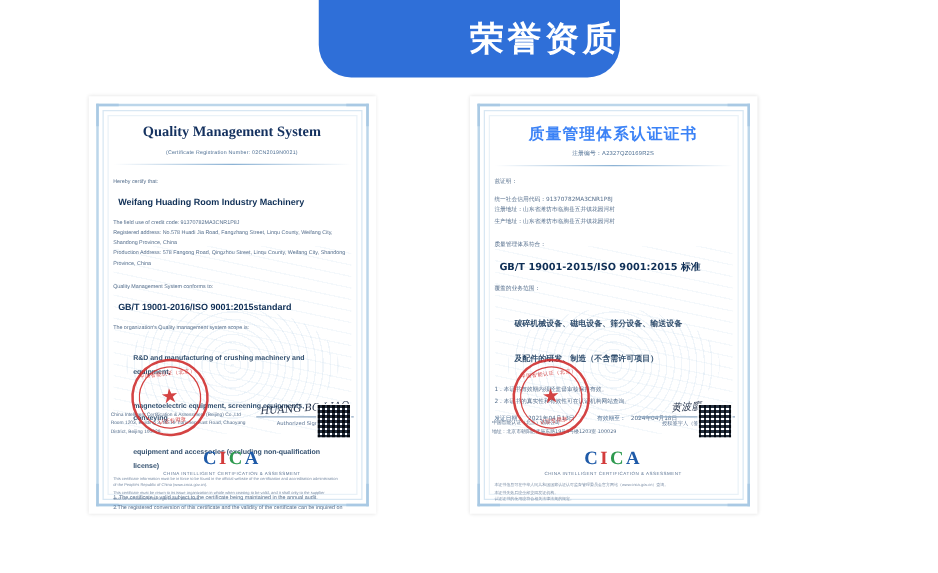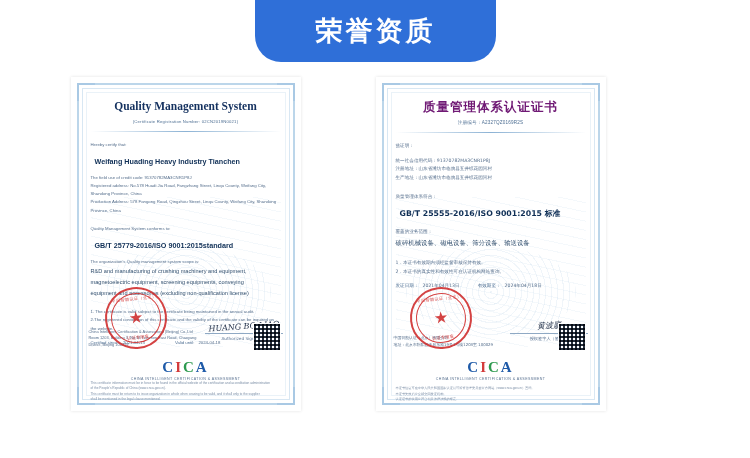--- a/index.html
+++ b/index.html
@@ -20,21 +20,21 @@
     position: absolute;
     left: 255px;
     top: 0;
     width: 241px;
     height: 62px;
     background: #2f6fd8;
     border-bottom-left-radius: 26px;
     border-bottom-right-radius: 26px;
     display: flex;
     align-items: center;
-    justify-content: center;
+    justify-content: flex-end;
     box-sizing: border-box;
   }
   .banner-title {
     color: #ffffff;
     font-size: 27px;
     font-weight: bold;
     letter-spacing: 3px;
     font-family: "DejaVu Sans", sans-serif;
   }
 
@@ -118,21 +118,21 @@
     left: 20px; right: 20px; top: 22px; bottom: 18px;
   }
 
   .cert-title {
     text-align: center;
     font-weight: bold;
     color: #14315f;
     line-height: 1.35;
   }
   .cert-en .cert-title { font-size: 11.5px; font-family: "Liberation Serif", serif; }
-  .cert-cn .cert-title { font-size: 12.5px; font-family: "DejaVu Sans", sans-serif; color: #701a75; letter-spacing: 1px; text-align: center; }
+  .cert-cn .cert-title { font-size: 12.5px; font-family: "DejaVu Sans", sans-serif; color: #3b82f6; letter-spacing: 1px; text-align: center; }
 
   .cert-subtitle {
     text-align: center;
     font-size: 4.2px;
     color: #4e6f93;
     margin-top: 4px;
     letter-spacing: 0.2px;
   }
   .cert-cn .cert-subtitle { font-size: 4.6px; }
 
@@ -145,21 +145,22 @@
   .line-sm {
     font-size: 4.3px;
     color: #556e8c;
     line-height: 1.9;
     margin: 0;
   }
   .line-md {
     font-size: 5.6px;
     color: #33506f;
     line-height: 1.9;
-    margin: 0;
+    margin: 16px;
+    font-weight: bold;
   }
   .line-strong {
     font-size: 7.2px;
     font-weight: bold;
     color: #0f2f56;
     line-height: 1.85;
     margin: 0;
   }
   .cert-cn .line-strong { font-size: 7.8px; font-family: "DejaVu Sans", sans-serif; }
   .cert-cn .line-md { font-size: 6.4px; font-family: "DejaVu Sans", sans-serif; }
@@ -323,28 +324,28 @@
     <div class="watermark2"></div>
     <div class="watermark"></div>
 
     <div class="cert-body">
       <div class="cert-title">Quality Management System</div>
       <div class="cert-subtitle">(Certificate Registration Number: 02CN2019N0021)</div>
       <div class="rule"></div>
 
       <p class="line-sm">Hereby certify that:</p>
 
-      <p class="line-strong mt6 indent">Weifang Huading Heavy Industry Tianchen</p>
+      <p class="line-strong mt6 indent">Weifang Huading Room Industry Machinery</p>
 
       <p class="line-sm mt6">The field use of credit code: 91370782MA3CNR1P8J</p>
       <p class="line-sm">Registered address: No.578 Huadi Jia Road, Fangzhang Street, Linqu County, Weifang City, Shandong Province, China</p>
       <p class="line-sm">Production Address: 578 Fangong Road, Qingzhou Street, Linqu County, Weifang City, Shandong Province, China</p>
 
       <p class="line-sm mt10">Quality Management System conforms to:</p>
-      <p class="line-strong mt6 indent">GB/T 25779-2016/ISO 9001:2015standard</p>
+      <p class="line-strong mt6 indent">GB/T 19001-2016/ISO 9001:2015standard</p>
 
       <p class="line-sm mt6">The organization's Quality management system scope is:</p>
       <p class="line-md">R&amp;D and manufacturing of crushing machinery and equipment,</p>
       <p class="line-md">magnetoelectric equipment, screening equipments, conveying</p>
       <p class="line-md">equipment and accessories (excluding non-qualification license)</p>
 
       <p class="line-sm mt10">1. The certificate is valid subject to the certificate being maintained in the annual audit.</p>
       <p class="line-sm">2.The registered conversion of this certificate and the validity of the certificate can be inquired on the website.</p>
 
       <div class="fielded mt6">
@@ -407,24 +408,25 @@
       <div class="rule"></div>
 
       <p class="line-sm">兹证明：</p>
 
 
       <p class="line-sm mt6">统一社会信用代码：91370782MA3CNR1P8J</p>
       <p class="line-sm">注册地址：山东省潍坊市临朐县五井镇花园河村</p>
       <p class="line-sm">生产地址：山东省潍坊市临朐县五井镇花园河村</p>
 
       <p class="line-sm mt10">质量管理体系符合：</p>
-      <p class="line-strong mt6 indent">GB/T 25555-2016/ISO 9001:2015 标准</p>
+      <p class="line-strong mt6 indent">GB/T 19001-2015/ISO 9001:2015 标准</p>
 
       <p class="line-sm mt6">覆盖的业务范围：</p>
       <p class="line-md">破碎机械设备、磁电设备、筛分设备、输送设备</p>
+      <p class="line-md">及配件的研发、制造（不含需许可项目）</p>
 
       <p class="line-sm mt10">1．本证书有效期内须经监督审核保持有效。</p>
       <p class="line-sm">2．本证书的真实性和有效性可在认证机构网站查询。</p>
 
       <div class="fielded mt6">
         <span class="line-sm label">发证日期：</span>
         <span class="line-sm">2021年04月13日</span>
         <span class="line-sm label" style="margin-left:14px">有效期至：</span>
         <span class="line-sm">2024年04月18日</span>
       </div>

